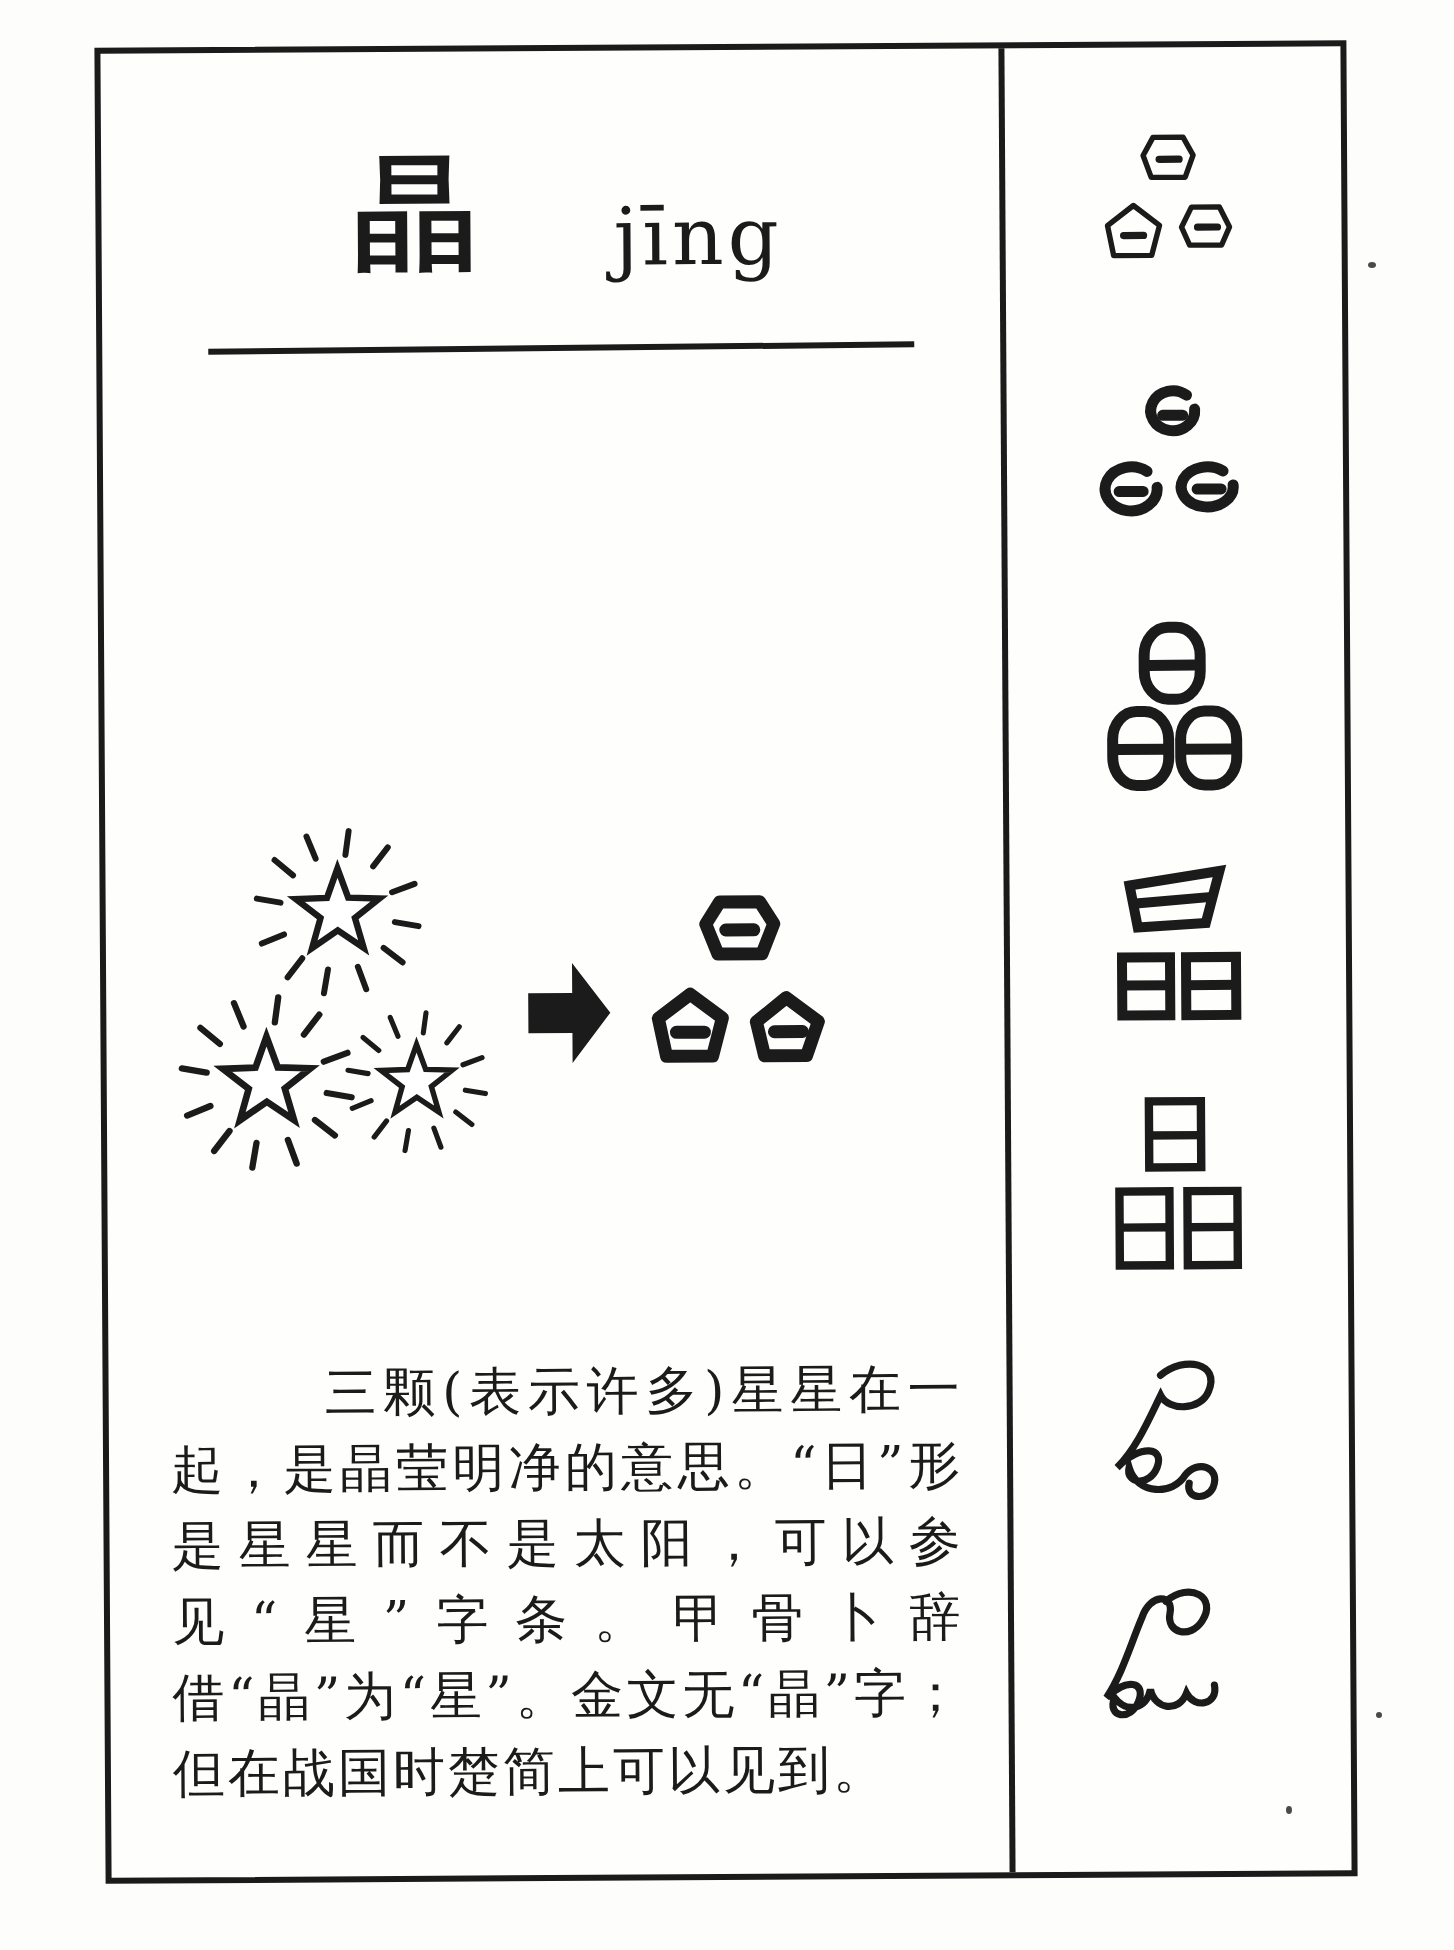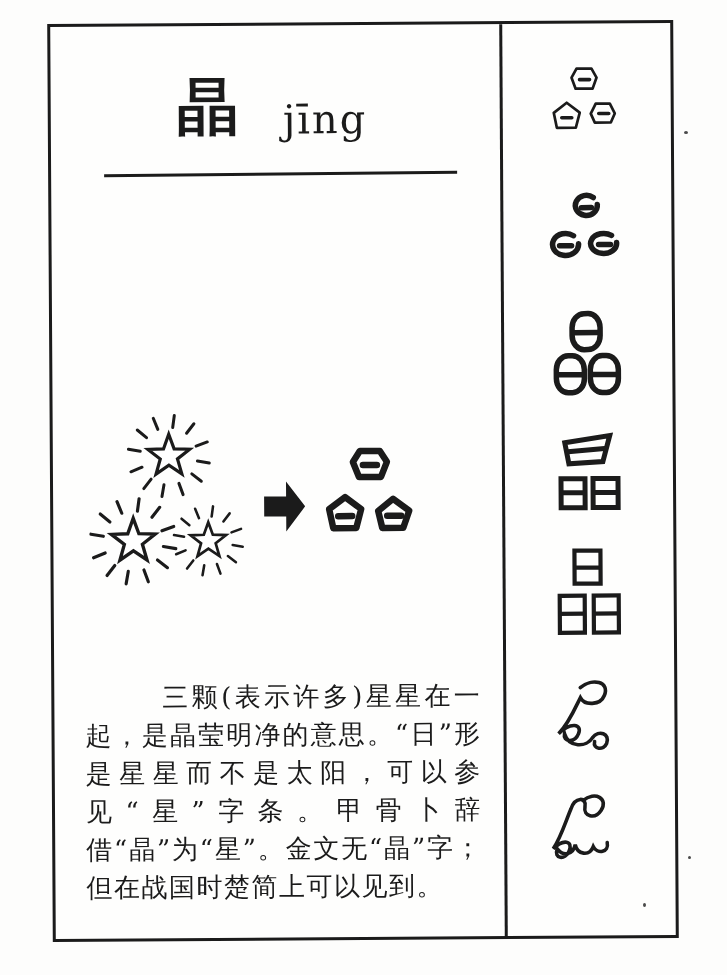--- a/index.html
+++ b/index.html
@@ -15,21 +15,21 @@
   }
   .divider{
     position:absolute;left:449px;top:0;width:3px;height:100%;
     background:#1b1b1b;
   }
   .title-char{
     position:absolute;left:126px;top:50px;
     font-size:62px;font-weight:bold;line-height:1;letter-spacing:0;
   }
   .pinyin{
-    position:absolute;left:232px;top:74px;
+    position:absolute;left:256px;top:74px;
     font-size:40px;line-height:1;letter-spacing:2px;
   }
   .rule{
     position:absolute;left:53px;top:147px;width:353px;height:2.5px;
     background:#1b1b1b;transform:rotate(-0.25deg);
   }
   .illustration{
     position:absolute;left:18px;top:382px;width:370px;height:225px;
   }
   .paragraph{

